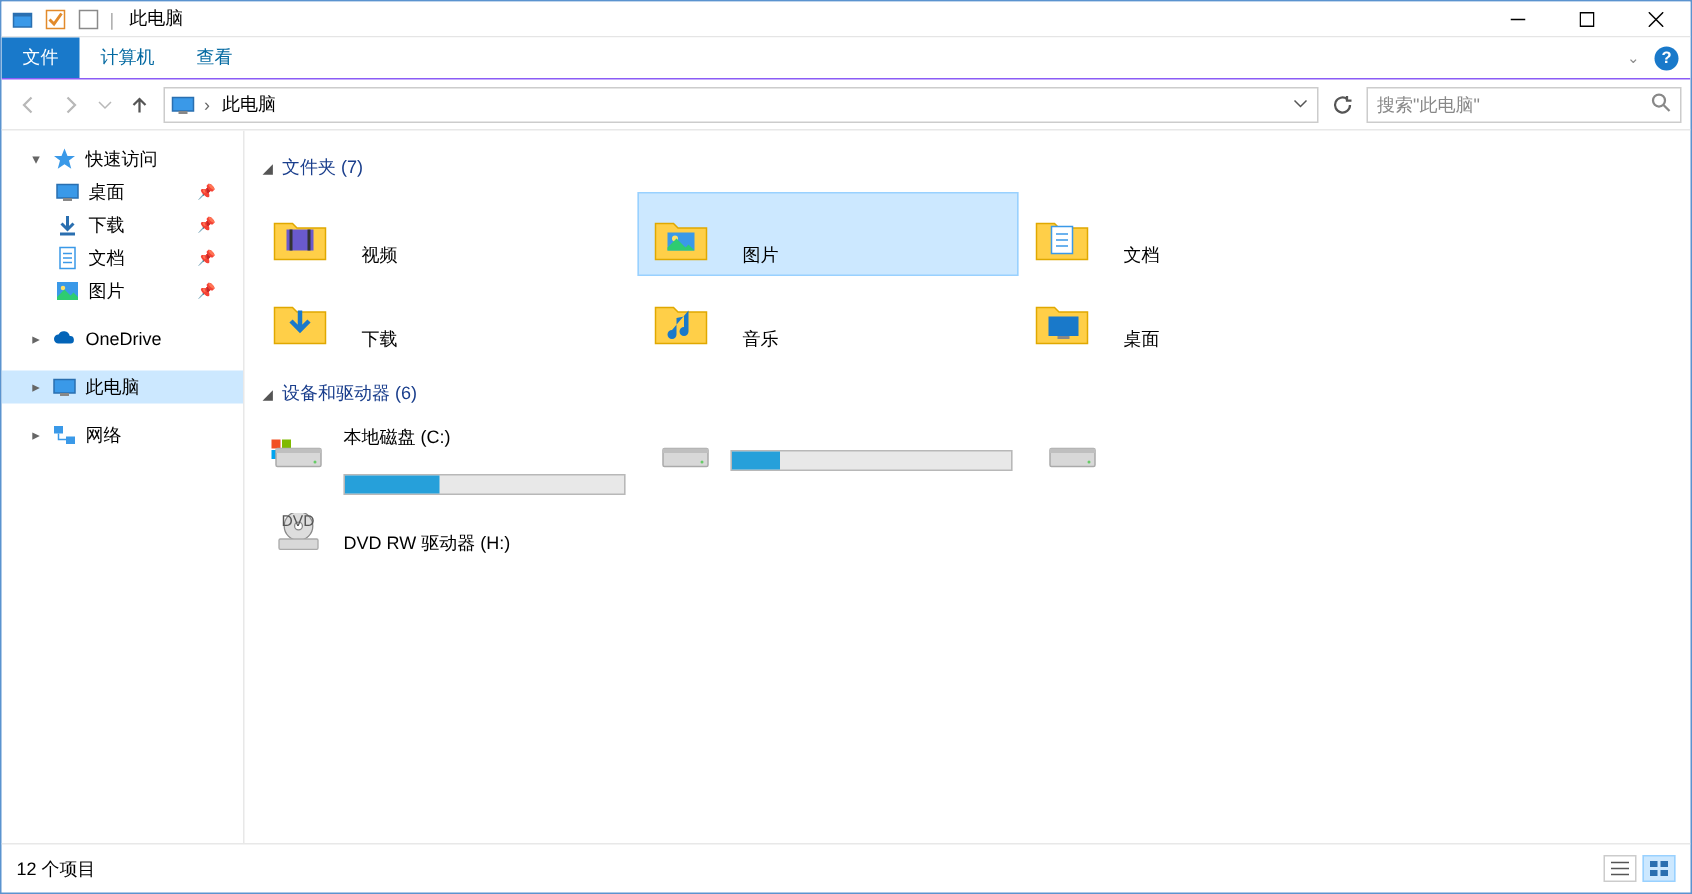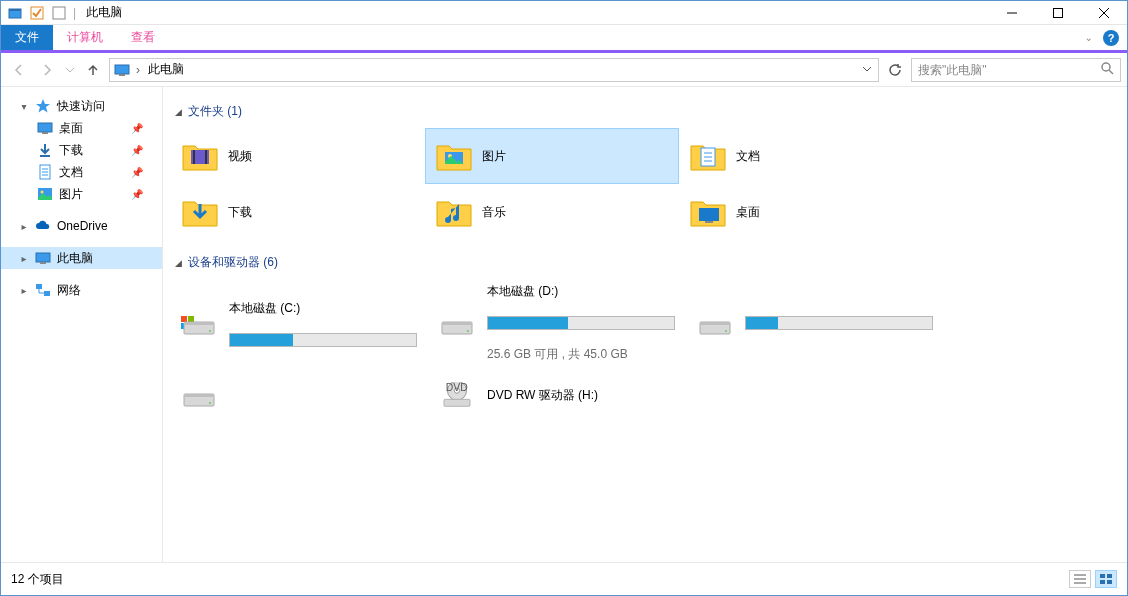--- a/index.html
+++ b/index.html
@@ -8,22 +8,22 @@
   
   .title-bar { height: 24px; display: flex; align-items: center; background: #fff; border-bottom: 1px solid #e5e5e5;}
   .title-qat { display: flex; align-items: center; padding-left: 6px; gap: 6px;}
   .title-qat .qico { width: 16px; height: 16px; display:flex; align-items:center; justify-content:center;}
   .title-text { margin-left: 10px; color: #000; }
   .title-spacer { flex: 1; }
   .win-controls { display: flex; }
   .win-btn { width: 46px; height: 24px; display: flex; align-items: center; justify-content: center; }
   
   
-  .ribbon-row { height: 28px; display: flex; align-items: stretch; background: #fff; border-bottom: 3px solid #8b5cf6;}
-  .ribbon-tab { padding: 0 14px; display: flex; align-items: center; color: #ec4899;}
+  .ribbon-row { height: 28px; display: flex; align-items: stretch; background: #fff; border-bottom: 1px solid #8b5cf6;}
+  .ribbon-tab { padding: 0 14px; display: flex; align-items: center; color: #0369a1;}
   .ribbon-tab.file { background: #1979ca; color: #fff;}
   .ribbon-spacer { flex:1; }
   .ribbon-right { display:flex; align-items:center; padding-right:8px; gap:10px; color:#8a8a8a;}
   .help-icon { width:16px; height:16px; border-radius:50%; background:#1979ca; color:#fff; display:flex; align-items:center; justify-content:center; font-size:11px; font-weight:bold;}
   
   
   .addr-row { height: 34px; display:flex; align-items:center; gap:4px; padding: 4px 6px; border-bottom:1px solid #e8e8e8;}
   .nav-btn { width:24px; height:24px; display:flex; align-items:center; justify-content:center; color:#555;}
   .nav-btn.disabled { color:#b8b8b8;}
   .addr-box { flex:1; height:24px; border:1px solid #cccccc; display:flex; align-items:center; padding-left:4px; gap:4px; background:#fff;}
@@ -44,28 +44,28 @@
   .tree-item.sel { background:#cce8ff;}
   .tree-item .pin { margin-left:auto; margin-right:18px; color:#888; font-size:10px;}
   .tree-sep { height:10px;}
   .ico { width:16px; height:16px; display:inline-flex; align-items:center; justify-content:center; flex-shrink:0;}
   
   
   .content { flex:1; overflow:auto; padding: 10px 8px;}
   .group-header { display:flex; align-items:center; gap:6px; color:#1a3e8c; margin: 6px 0 8px 0; padding-left:4px;}
   .group-header .tri { font-size:9px; color:#555;}
   .folder-grid { display:flex; flex-wrap:wrap; gap: 0px 0px;}
-  .folder-tile { width: 254px; height:56px; display:flex; align-items:center; gap:8px; padding: 4px 8px; border:1px solid transparent;}
+  .folder-tile { width: 254px; height:56px; display:flex; align-items:flex-end; gap:21px; padding: 4px 8px; border:1px solid transparent;}
   .folder-tile.sel { background:#cce8ff; border-color:#99d1ff;}
   .folder-tile .bigico { width:40px; height:40px; display:flex; align-items:center; justify-content:center;}
   .folder-tile .lbl { color:#000;}
   
   .drive-grid { display:flex; flex-wrap:wrap; gap:4px 4px;}
   .drive-tile { width: 254px; padding: 4px 8px; display:flex; gap:10px; align-items:center;}
-  .drive-tile .dico { width:40px; height:40px; display:flex; align-items:center; justify-content:center;}
+  .drive-tile .dico { width:40px; height:40px; display:flex; align-items:flex-start; justify-content:center;}
   .drive-info { flex:1; display:flex; flex-direction:column; gap:16px;}
   .drive-name { color:#000;}
   .drive-bar { height:14px; border:1px solid #b8b8b8; background:#e8e8e8; position:relative;}
   .drive-bar .fill { position:absolute; left:0; top:0; bottom:0; background:#26a0da;}
   .drive-sub { color:#6d6d6d;}
   
   
   .status-bar { height:24px; border-top:1px solid #e8e8e8; display:flex; align-items:center; padding:16px 10px; justify-content:space-between;}
   .status-right { display:flex; gap:4px;}
   .view-btn { width:22px; height:18px; border:1px solid #ccc; display:flex; align-items:center; justify-content:center;}
@@ -271,21 +271,21 @@
             <path d="M4 6 L4 10 L9 10" stroke="#3a99e8" fill="none"></path>
           </svg>
         </span>
       <span>网络</span>
     </div>
   </div>
 
   <div class="content">
     <div class="group-header">
       <span class="tri">◢</span>
-      <span>文件夹 (1)</span>
+      <span>文件夹 (7)</span>
     </div>
     <div class="folder-grid" id="folder-grid">
         <div class="folder-tile">
           <span class="bigico">
             <svg class="folder-svg" viewBox="0 0 38 32">
               <path d="M2 6 L14 6 L17 9 L36 9 L36 30 L2 30 Z" fill="#ffcf48" stroke="#e0a800"></path>
               <rect x="10" y="10" width="18" height="14" fill="#6a5acd"></rect>
               <rect x="12" y="10" width="2" height="14" fill="#333"></rect>
               <rect x="24" y="10" width="2" height="14" fill="#333"></rect>
             </svg>
@@ -373,36 +373,20 @@
         </div>
         <div class="drive-tile">
           <span class="dico">
             <svg class="hdd-svg" viewBox="0 0 38 26">
               <rect x="4" y="12" width="30" height="12" rx="1" fill="#d8d8d8" stroke="#aaa"></rect>
               <rect x="4" y="12" width="30" height="3" fill="#bfbfbf"></rect>
               <circle cx="30" cy="21" r="1" fill="#6c6"></circle>
             </svg>
           </span>
           <div class="drive-info">
-            <div class="drive-name">本地磁盘 (D:)</div>
-            <div class="drive-bar">
-              <div class="fill" style="width:43%"></div>
-            </div>
-            <div class="drive-sub">25.6 GB 可用 , 共 45.0 GB</div>
-          </div>
-        </div>
-        <div class="drive-tile">
-          <span class="dico">
-            <svg class="hdd-svg" viewBox="0 0 38 26">
-              <rect x="4" y="12" width="30" height="12" rx="1" fill="#d8d8d8" stroke="#aaa"></rect>
-              <rect x="4" y="12" width="30" height="3" fill="#bfbfbf"></rect>
-              <circle cx="30" cy="21" r="1" fill="#6c6"></circle>
-            </svg>
-          </span>
-          <div class="drive-info">
             <div class="drive-bar">
               <div class="fill" style="width:17%"></div>
             </div>
           </div>
         </div>
         <div class="drive-tile">
           <span class="dico">
             <svg class="hdd-svg" viewBox="0 0 38 26">
               <rect x="4" y="12" width="30" height="12" rx="1" fill="#d8d8d8" stroke="#aaa"></rect>
               <rect x="4" y="12" width="30" height="3" fill="#bfbfbf"></rect>

